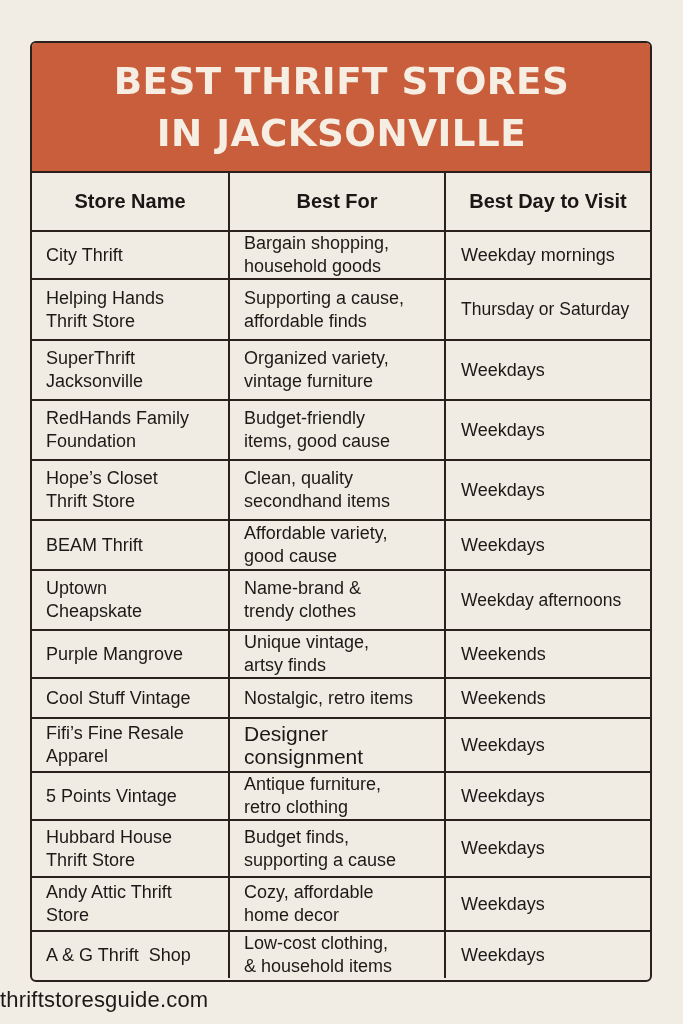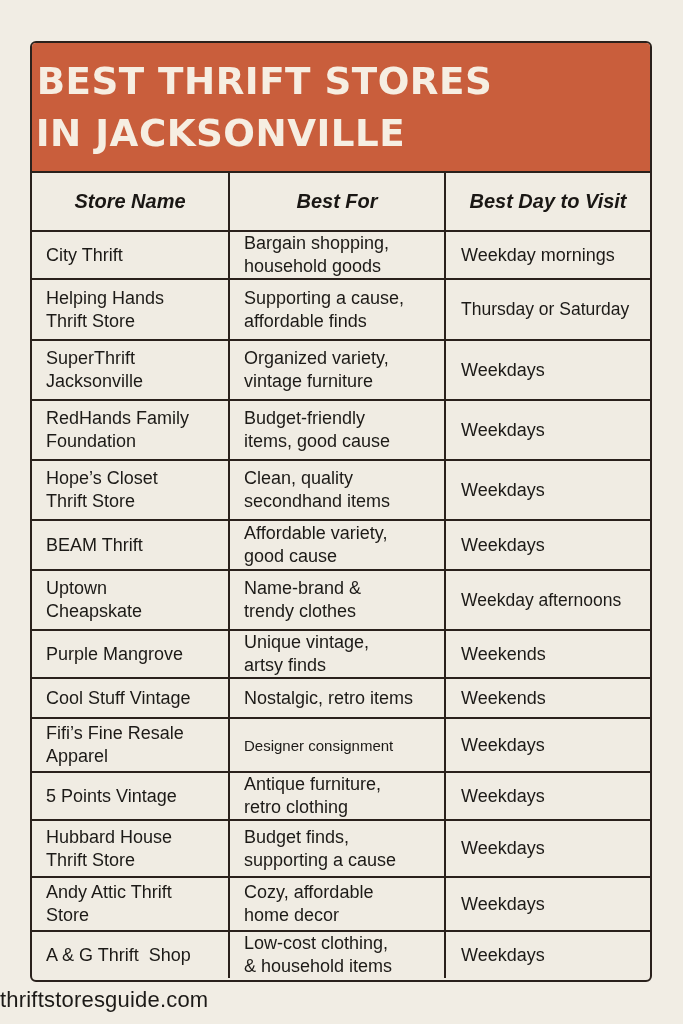--- a/index.html
+++ b/index.html
@@ -31,21 +31,21 @@
       position: absolute;
       left: 0;
       top: 0;
       width: 100%;
       height: 130px;
       background: #C95E3C;
       border-bottom: 2px solid #2a211c;
       box-sizing: border-box;
       display: flex;
       flex-direction: column;
-      align-items: flex-start;
+      align-items: center;
       justify-content: center;
     }
     .banner .line {
       color: #F6EEE2;
       font-family: "DejaVu Sans", sans-serif;
       font-weight: bold;
       font-size: 38px;
       line-height: 52px;
       letter-spacing: 0.5px;
       white-space: nowrap;
@@ -65,21 +65,21 @@
     th, td {
       border: 2px solid #2a211c;
       box-sizing: border-box;
       padding: 0 0 0 14px;
       vertical-align: middle;
       text-align: left;
       overflow: visible;
     }
     tr > *:first-child { border-left: none; }
     tr > *:last-child { border-right: none; }
-    tr:first-child > th { border-top: none; font-style: italic; }
+    tr:first-child > th { border-top: none; }
     tr:last-child > td { border-bottom: none; }
     th {
       height: 58px;
       font-weight: bold;
       font-size: 20px;
       text-align: center;
       padding: 0;
       color: #1a1714;
     }
     td {
@@ -234,21 +234,21 @@
         <td class="day">
             <span class="cell-text">Weekends</span>
           </td>
       </tr>
       <tr style="height:54px">
         <td>
             <span class="cell-text">Fifi’s Fine Resale
 Apparel</span>
           </td>
         <td>
-            <span class="cell-text" style="font-size:15px">Designer consignment</span>
+            <span class="cell-text" style="font-size:21px">Designer consignment</span>
           </td>
         <td class="day">
             <span class="cell-text">Weekdays</span>
           </td>
       </tr>
       <tr style="height:43px">
         <td>
             <span class="cell-text">5 Points Vintage</span>
           </td>
         <td>

